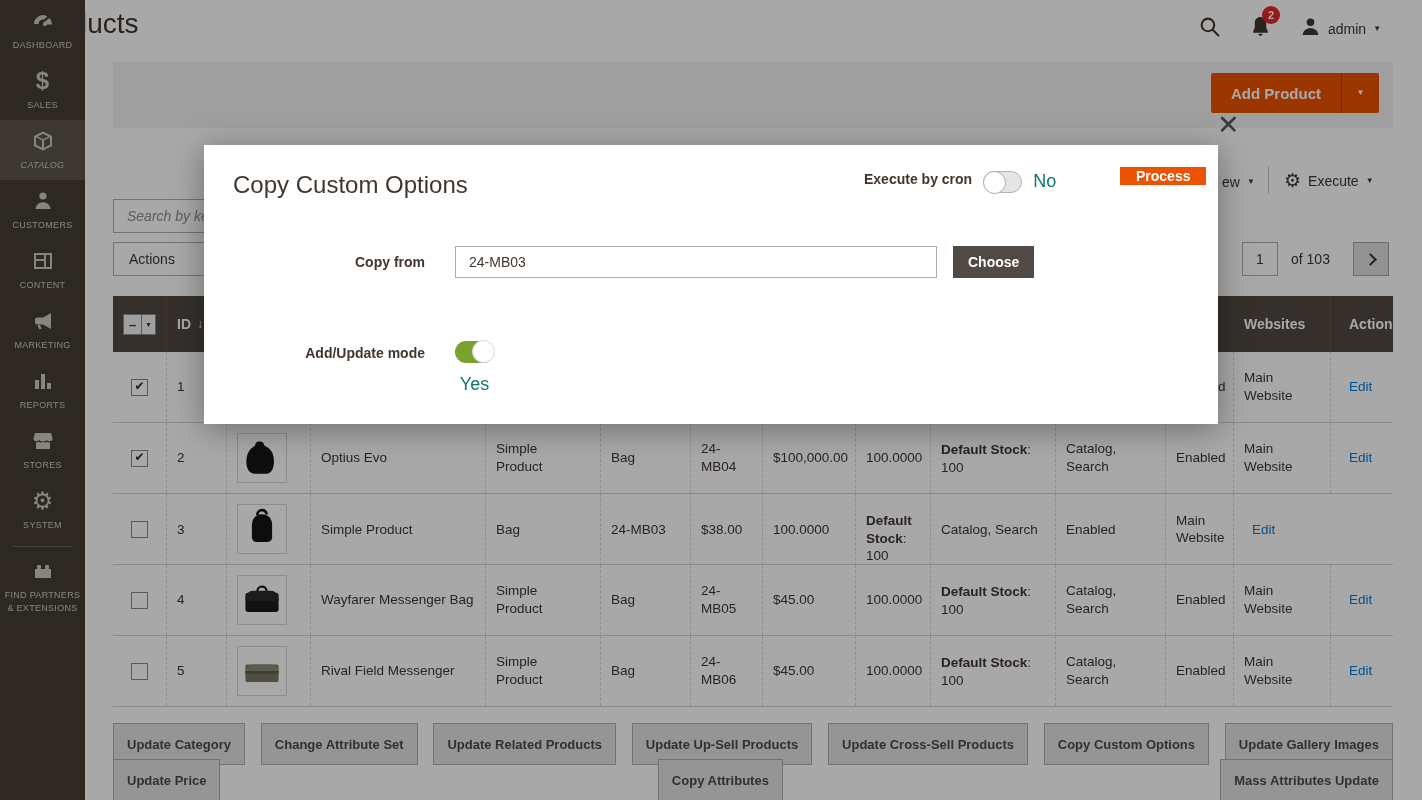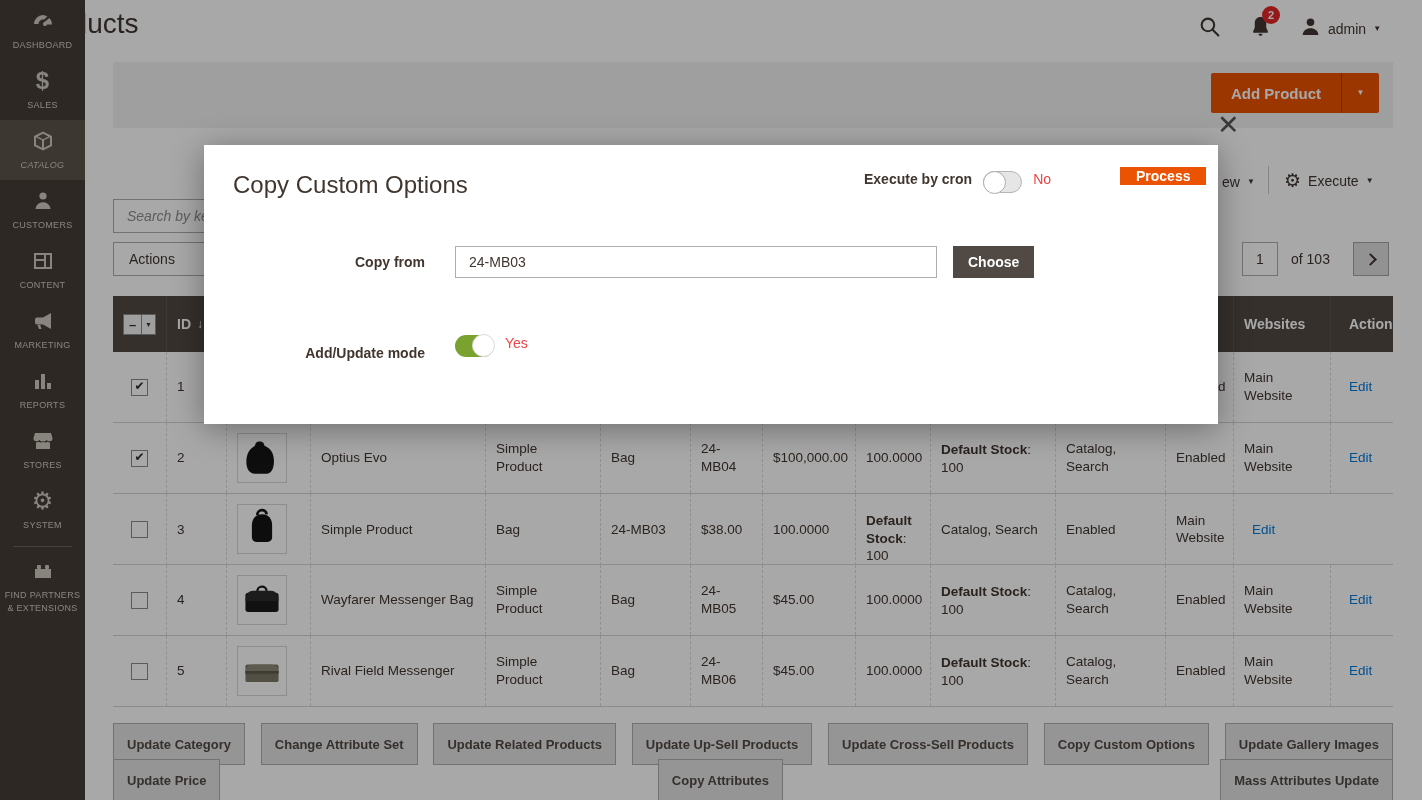--- a/index.html
+++ b/index.html
@@ -70,32 +70,32 @@
   .foot-row.r2 { top:759px; }
   .btn-sec { height:42px; background:#e3e3e3; border:1px solid #adadad; color:#514943; font-size:13px; font-weight:bold; padding:0 13px; font-family:inherit; cursor:pointer; }
 
   
   .overlay { position:absolute; inset:0; background:rgba(0,0,0,.34); z-index:50; }
   .close-x { position:absolute; left:1217px; top:112px; font-size:27px; color:#3a3a3a; z-index:60; cursor:pointer; line-height:1; }
   .modal { position:absolute; left:204px; top:145px; width:1014px; height:279px; background:#fff; z-index:70; box-shadow:0 5px 30px rgba(0,0,0,.35); }
   .m-title { position:absolute; left:29px; top:26px; font-size:24px; font-weight:300; color:#41362f; }
   .cron-group { position:absolute; left:660px; top:26px; display:flex; gap:11px; }
   .blabel { font-size:14px; font-weight:bold; color:#41362f; }
-  .tog-val { font-size:14px; color:#ef4444; }
+  .tog-val { font-size:18px; color:#0f766e; }
   .btn-primary { position:absolute; left:916px; top:22px; height:18px; background:#eb5202; border:none; color:#fff; font-size:14px; font-weight:bold; padding:0 16px; font-family:inherit; cursor:pointer; }
   .m-label { position:absolute; left:0; width:221px; text-align:right; font-size:14px; font-weight:bold; color:#41362f; }
   .copy-input { position:absolute; left:251px; top:101px; width:482px; height:32px; border:1px solid #adadad; padding:0 13px; font-size:14px; color:#41362f; font-family:inherit; }
   .btn-dark { position:absolute; left:749px; top:101px; height:32px; background:#514943; border:none; color:#fff; font-size:14px; font-weight:bold; padding:0 15px; font-family:inherit; cursor:pointer; }
   .toggle { width:39px; height:22px; border-radius:12px; position:relative; cursor:pointer; flex:0 0 auto; }
   .toggle.off { background:#e6e6e6; border:1px solid #b5b5b5; }
   .toggle.on { background:#79a22e; }
   .toggle .knob { position:absolute; top:-1px; width:23px; height:23px; border-radius:50%; background:#fff; border:1px solid #ababab; }
   .toggle.off .knob { left:-1px; }
   .toggle.on .knob { right:-1px; border-color:#d9d9d9; }
-  .mode-group { position:absolute; left:251px; top:190px; display:flex; align-items:flex-start; gap:11px; }
+  .mode-group { position:absolute; left:251px; top:196px; display:flex; align-items:center; gap:11px;flex-direction:column; }
 </style>
 </head>
 <body>
 
 <div id="app">
 
   <div class="sidebar">
     <div class="side-item">
       <span class="icn">
           <svg viewBox="0 0 24 24">

